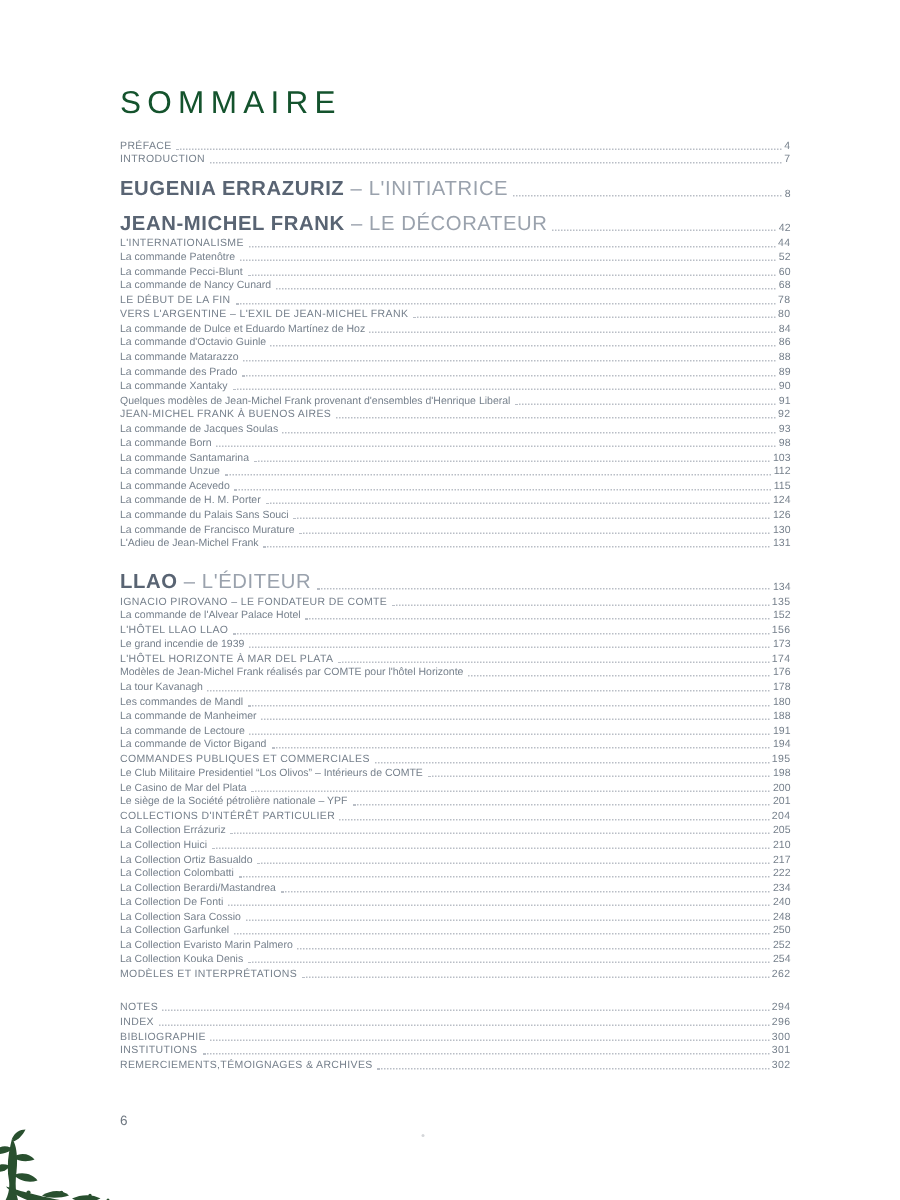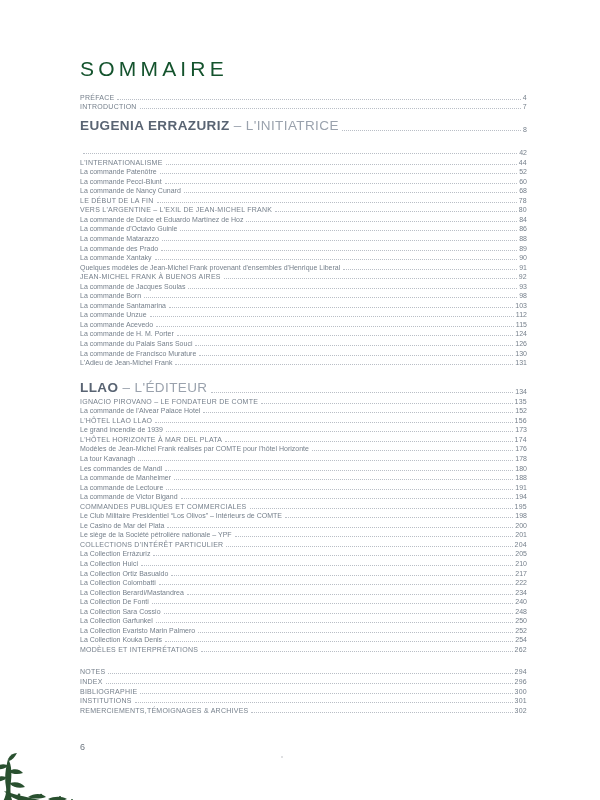--- a/index.html
+++ b/index.html
@@ -52,20 +52,21 @@
           <span class="label">INTRODUCTION</span>
           <span class="leader"></span>
           <span class="pg">7</span>
         </div>
         <div class="row heading">
           <span class="label"><span class="hb">EUGENIA ERRAZURIZ</span><span class="hl"> – L'INITIATRICE</span></span>
           <span class="leader"></span>
           <span class="pg">8</span>
         </div>
         <div class="row heading">
+          <span class="label"><span class="hb">JEAN-MICHEL FRANK</span><span class="hl"> – LE DÉCORATEUR</span></span>
           <span class="leader"></span>
           <span class="pg">42</span>
         </div>
         <div class="row caps">
           <span class="label">L'INTERNATIONALISME</span>
           <span class="leader"></span>
           <span class="pg">44</span>
         </div>
         <div class="row sub">
           <span class="label">La commande Patenôtre</span>

